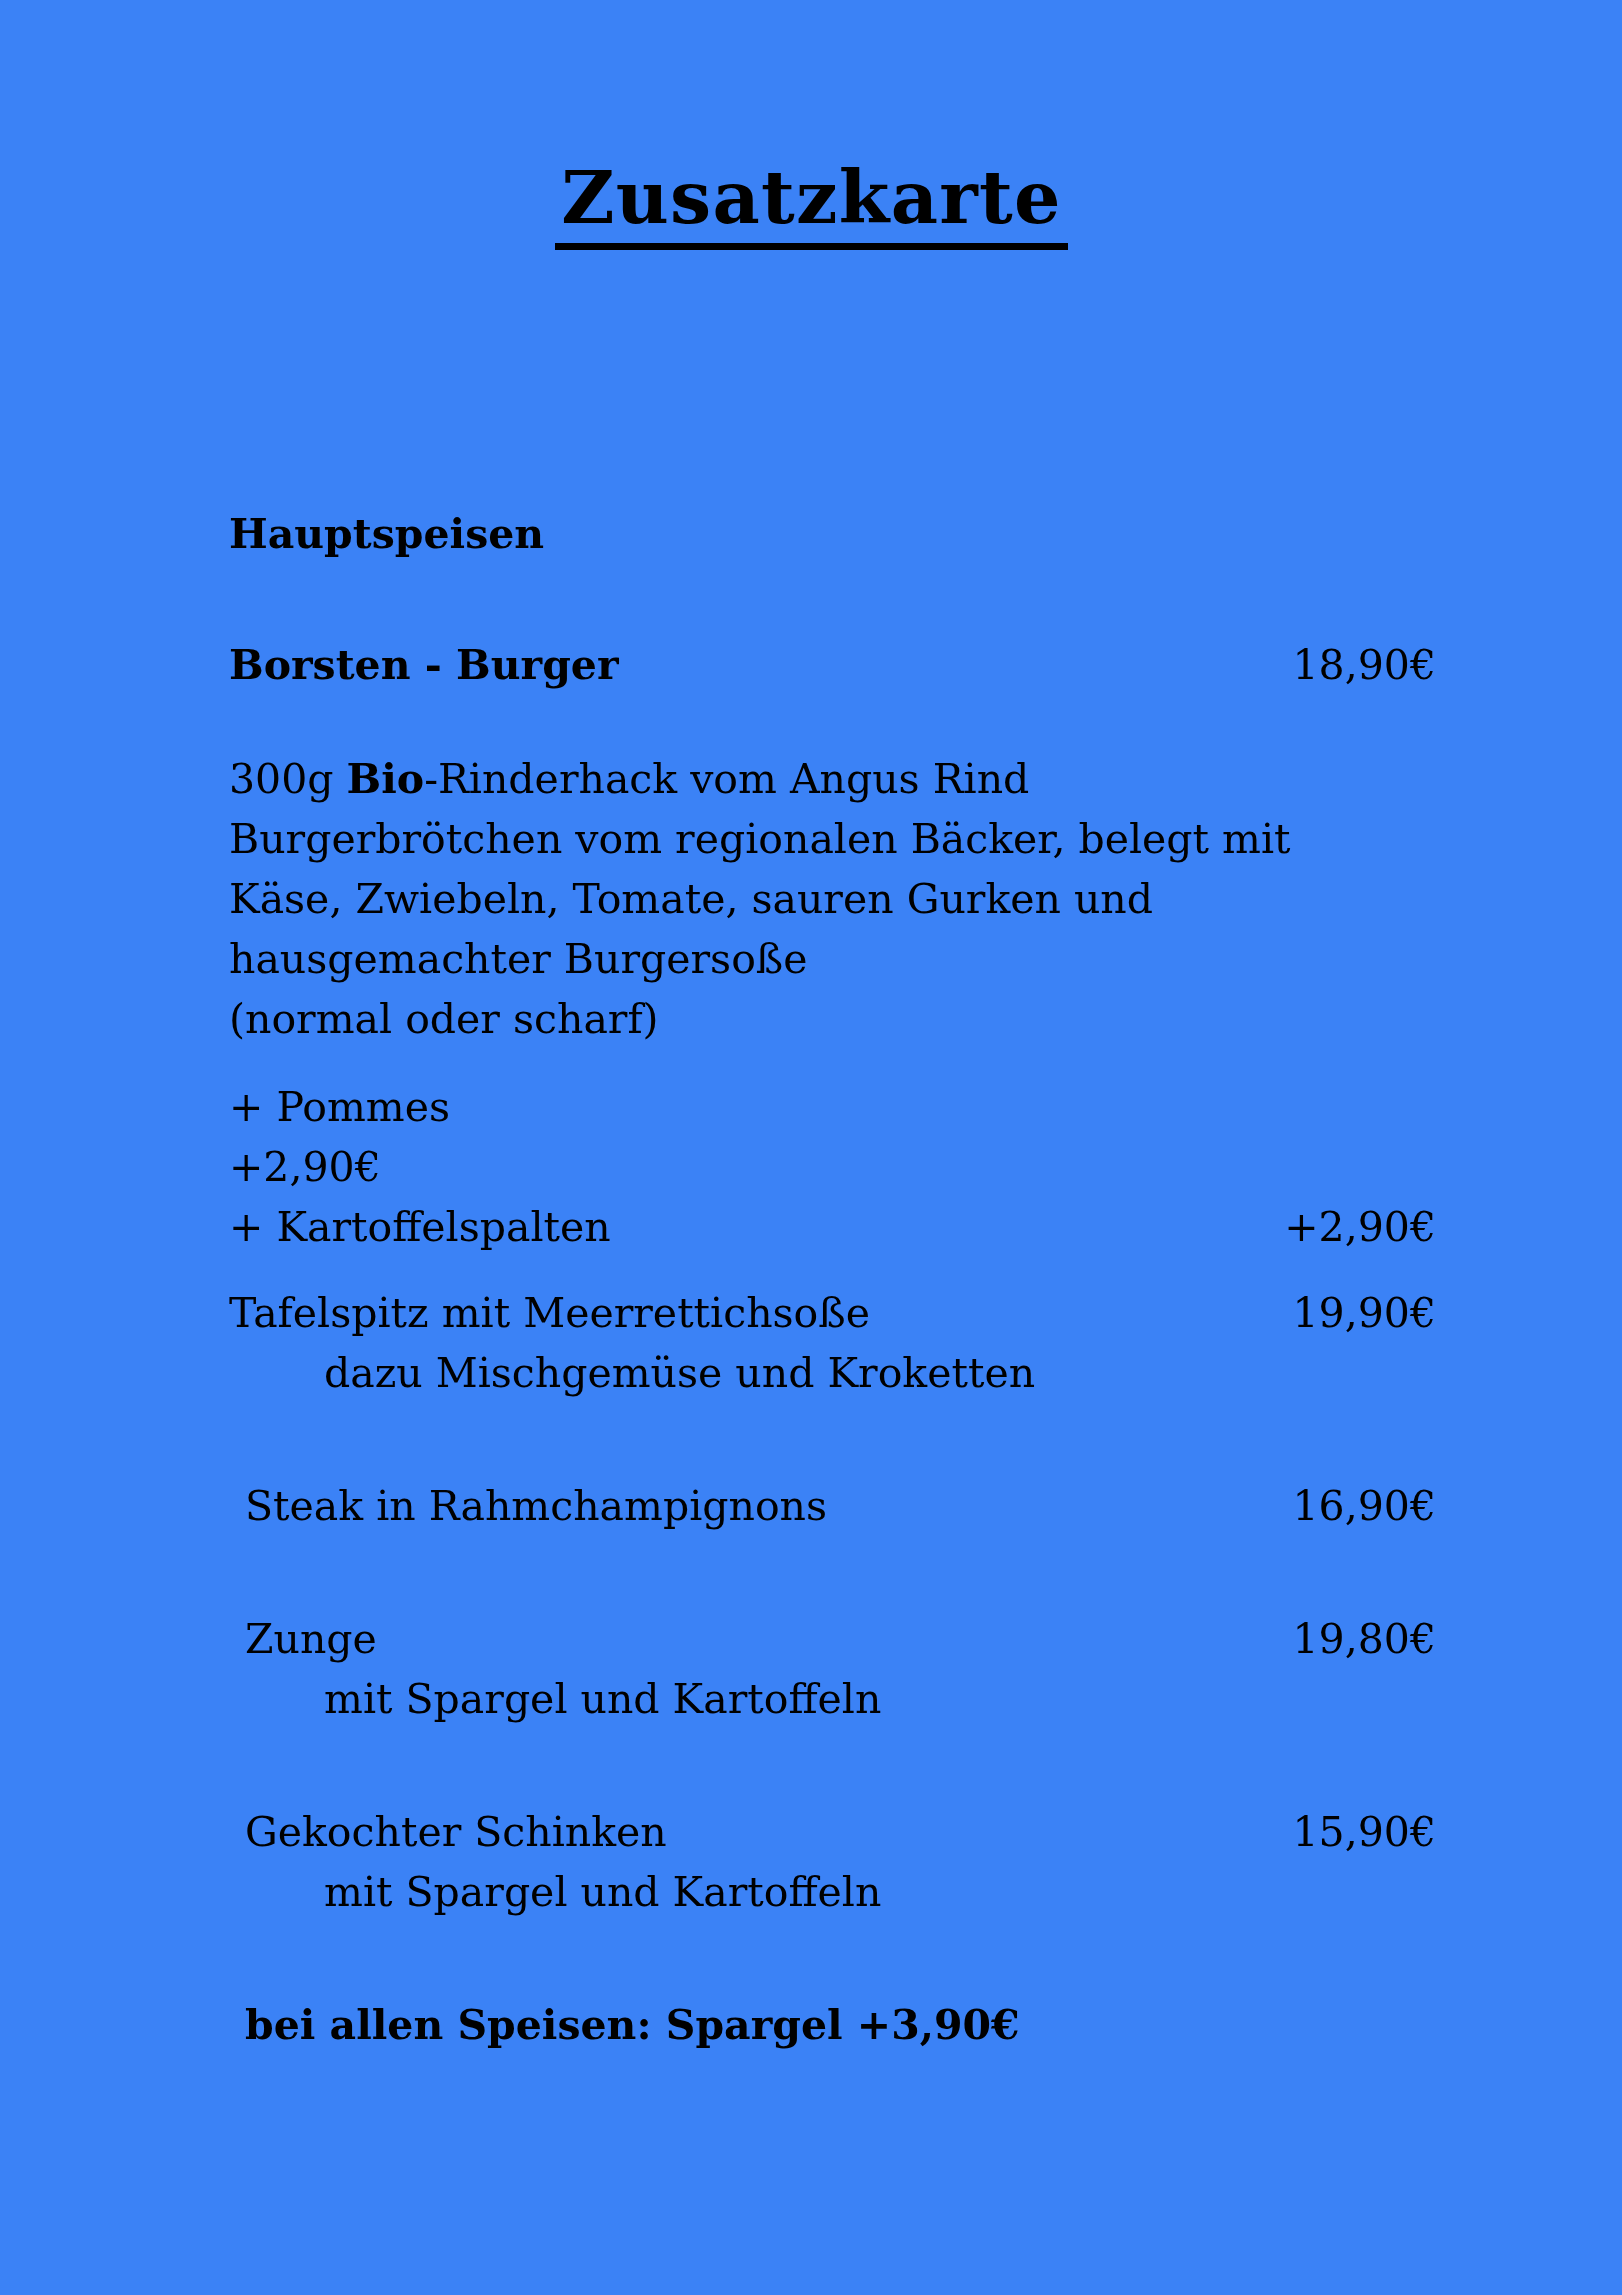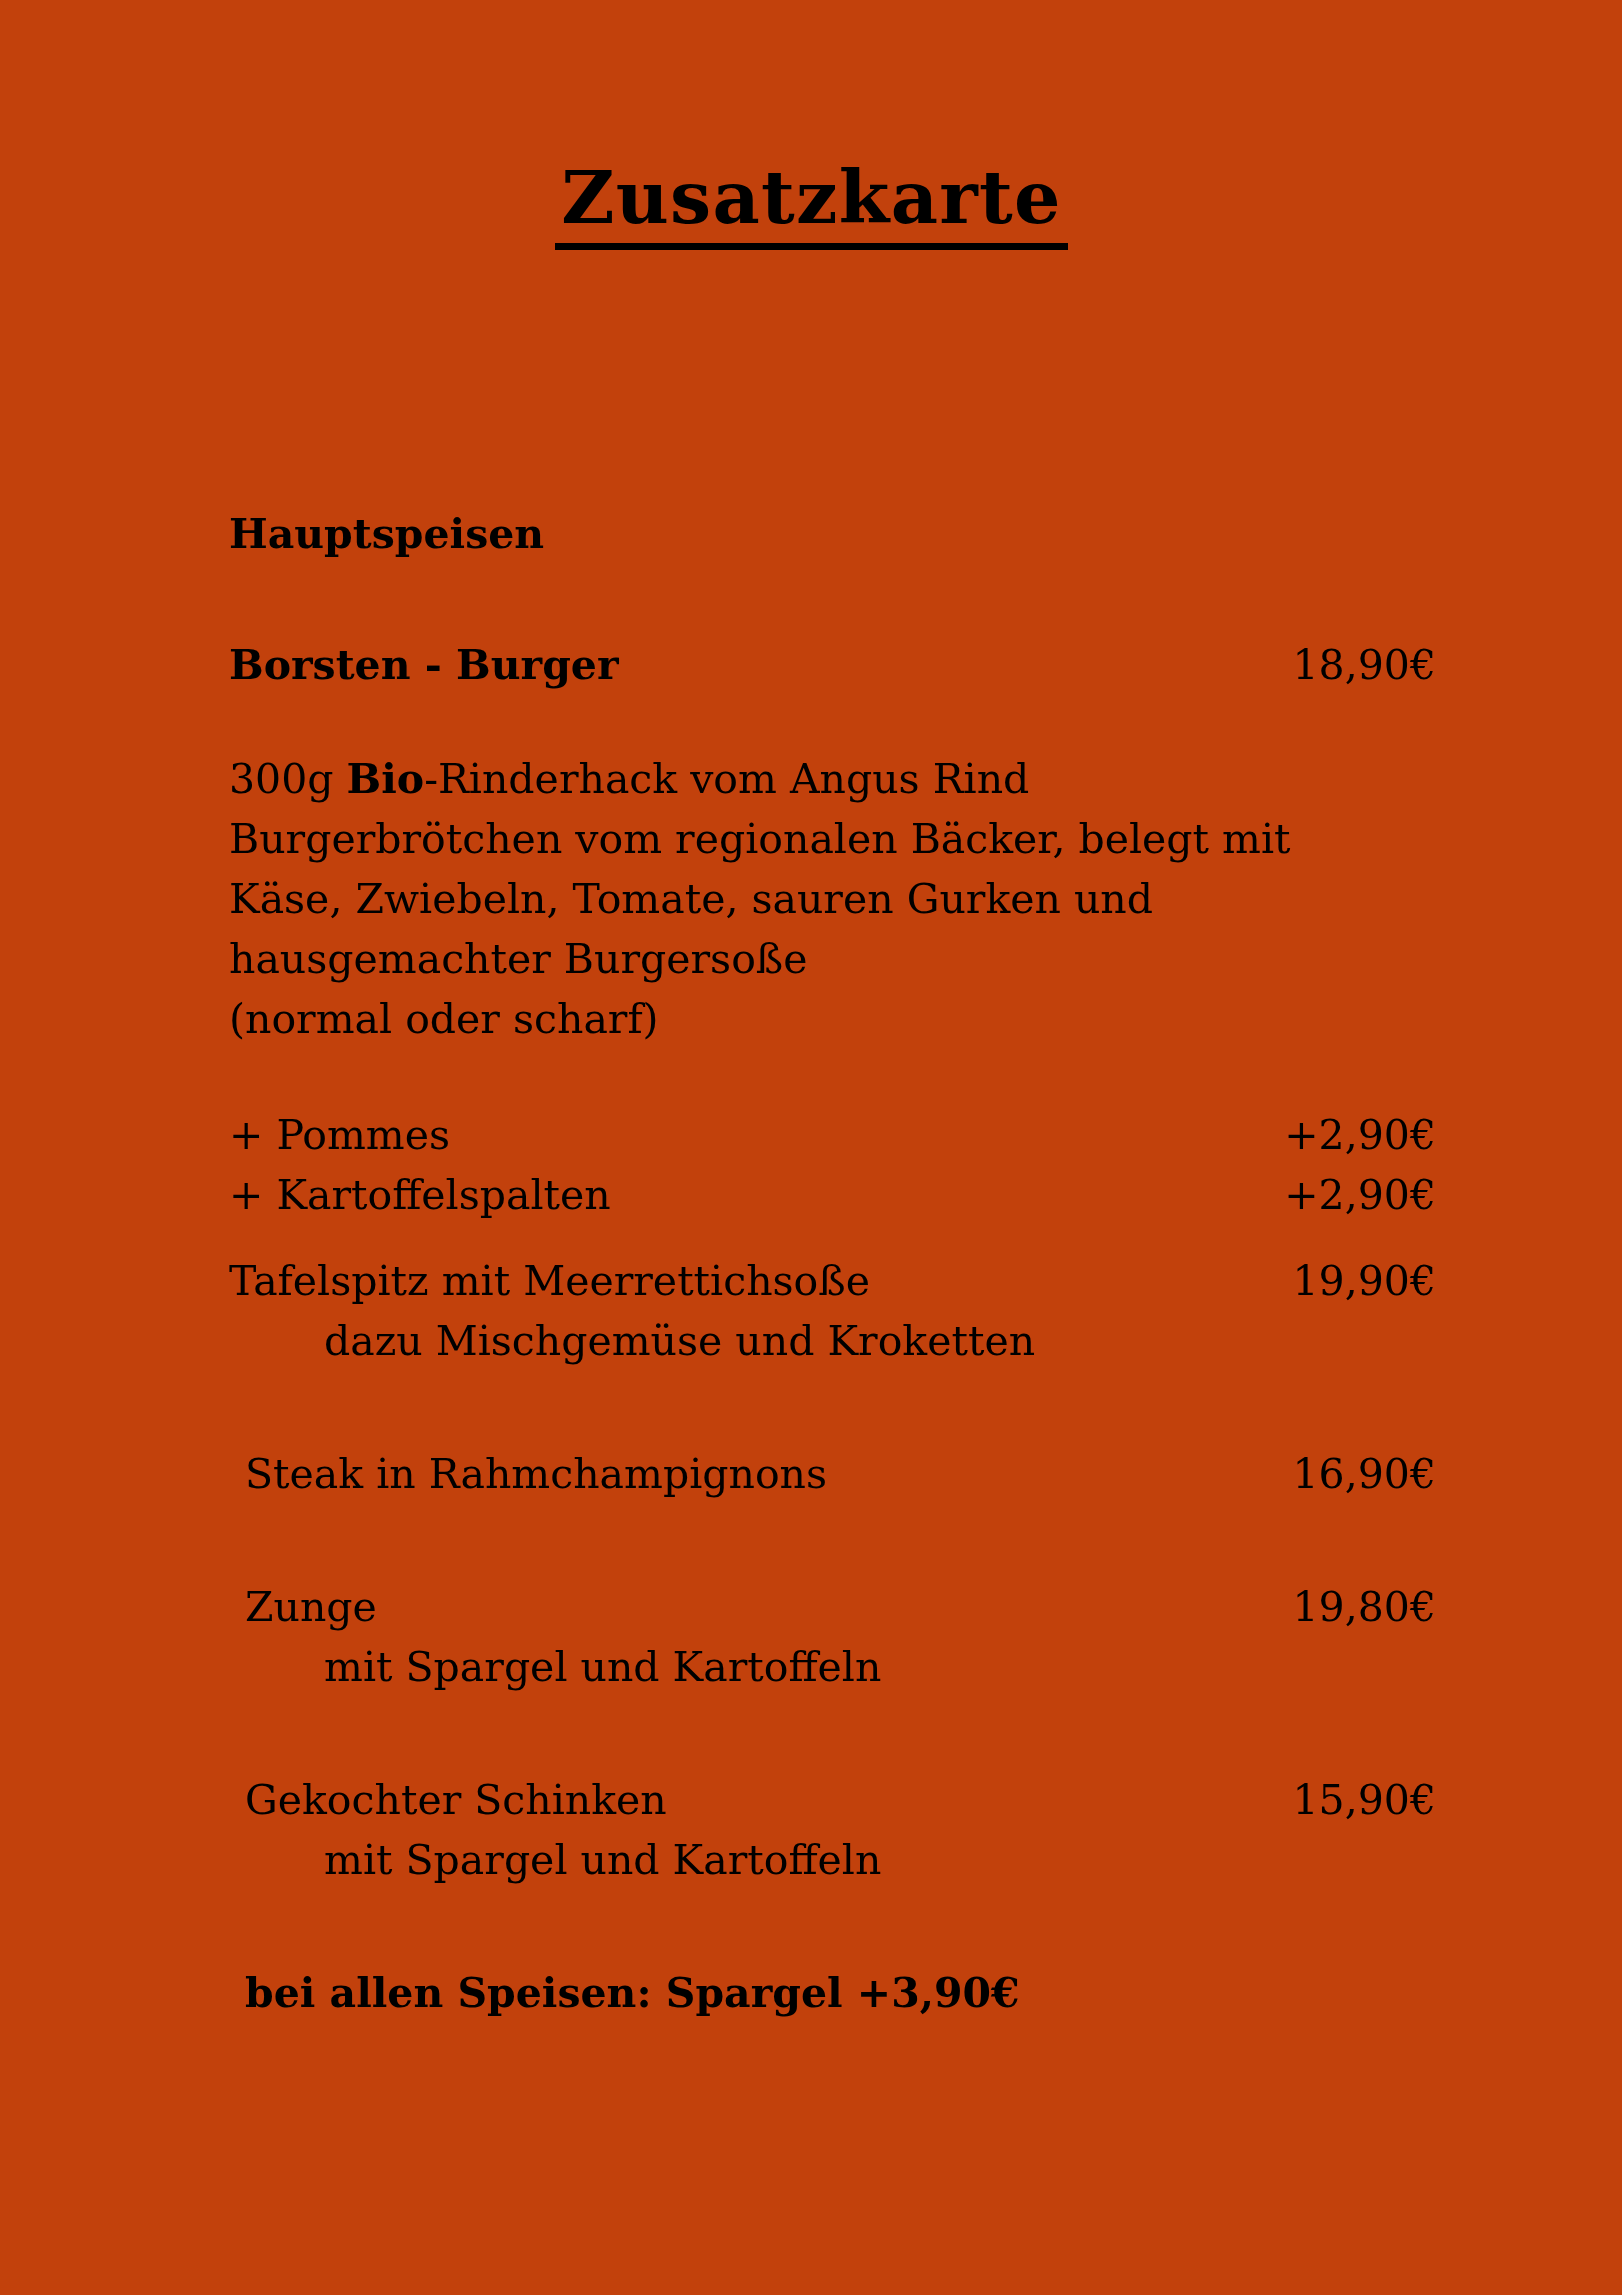--- a/index.html
+++ b/index.html
@@ -1,19 +1,19 @@
 <!DOCTYPE html>
 <html style="font-size:10.5px"><head>
 <meta charset="utf-8">
 <style>
   html,body{margin:0;padding:0;background:#ffffff;}
   .page{
     position:relative;
     width:1623px;height:2295px;
-    background:#c2410c;color:#000000;
+    background:#3b82f6;color:#000000;
     font-family:"DejaVu Serif", serif;
     overflow:hidden;
   }
   .title-wrap{
     position:absolute;top:156px;left:0;width:100%;
     text-align:center;
   }
   .title{
     display:inline-block;
     font-size:73px;font-weight:bold;
@@ -31,21 +31,21 @@
   .bold{font-weight:bold;}
   .heading{
     font-weight:bold;display:inline-block;
     text-decoration-thickness:4.6px;
     text-underline-offset:7.9px;
   }
   .indent{padding-left:95px;}
   .gap-a{margin-top:67px;}
   .gap-b{margin-top:71px;align-items:center;}
   .gap-c{margin-top:54px;}
-  .gap-d{margin-top:56px;}
+  .gap-d{margin-top:28px;flex-direction:column;}
   .gap-e{margin-top:26px;}
   .gap-f{margin-top:73px;margin-left:16px;}
 </style>
 </head>
 <body>
 
 <div class="page">
 
   <div class="title-wrap">
     <span class="title">Zusatzkarte</span>

